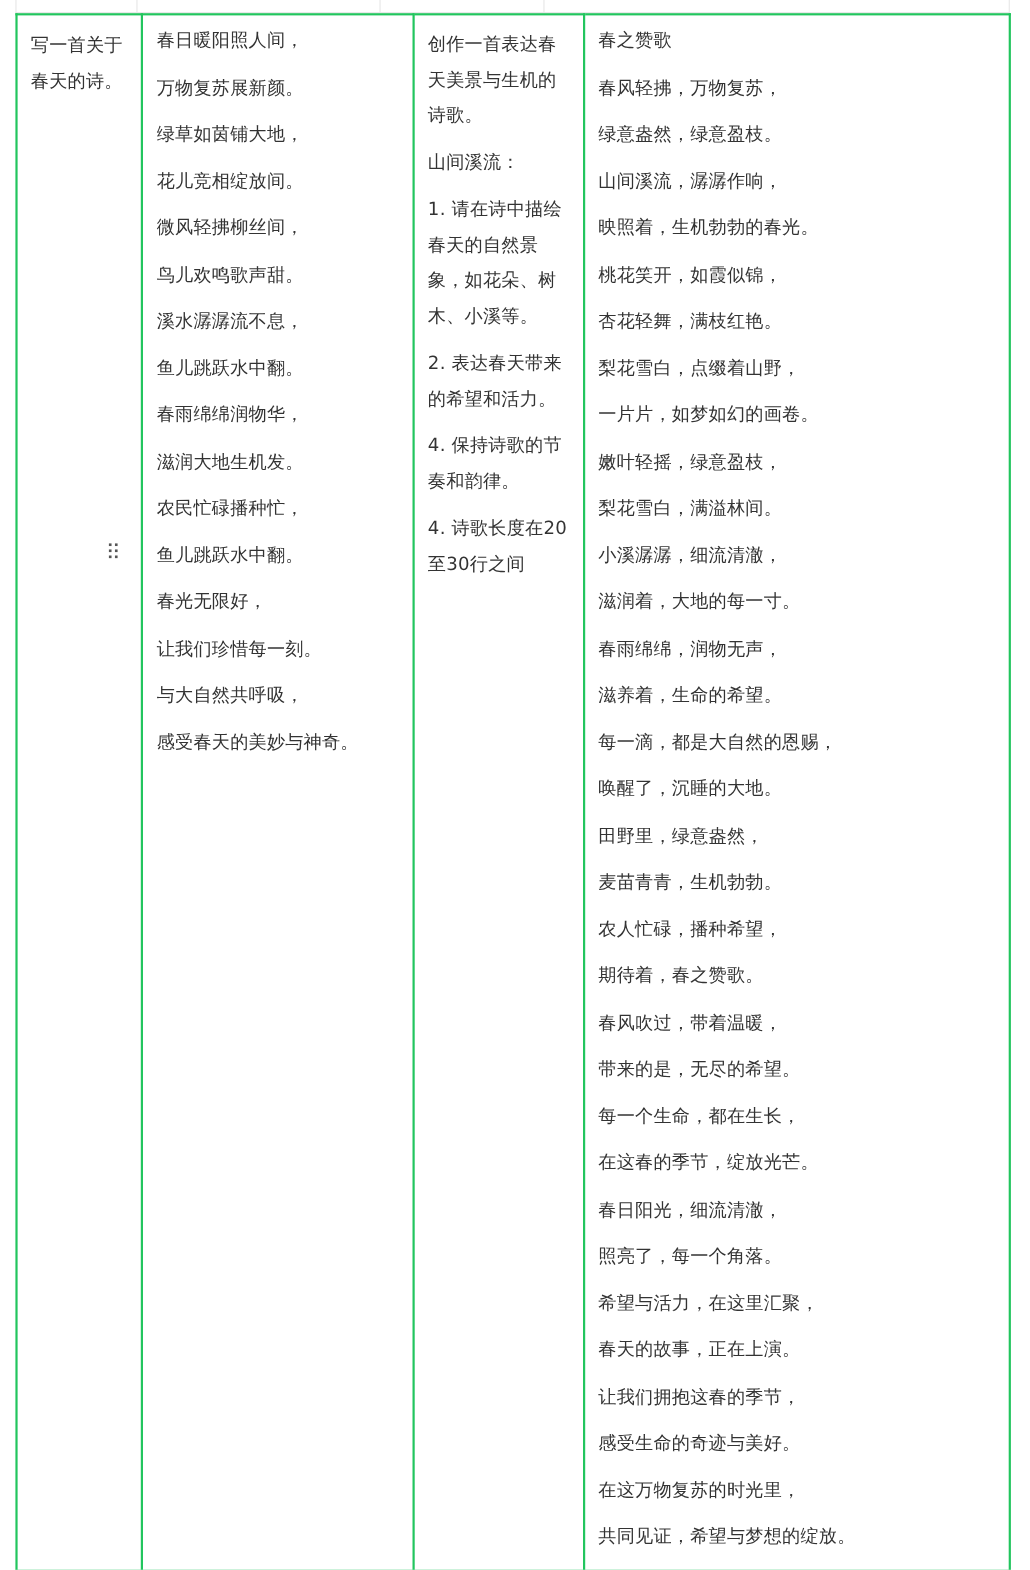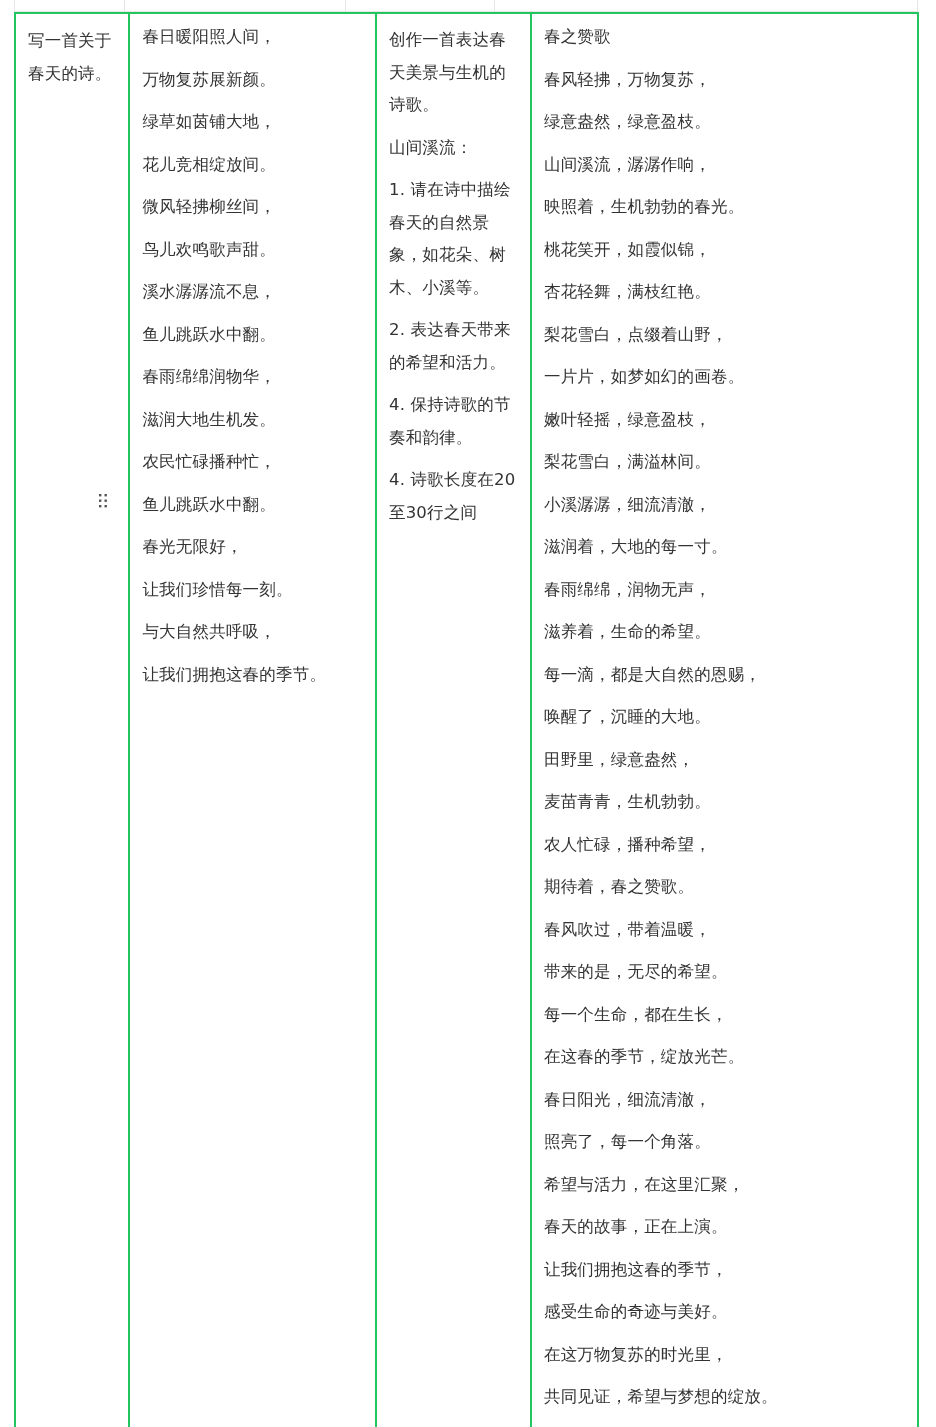--- a/index.html
+++ b/index.html
@@ -117,21 +117,21 @@
           <p class="line">鸟儿欢鸣歌声甜。</p>
           <p class="line">溪水潺潺流不息，</p>
           <p class="line">鱼儿跳跃水中翻。</p>
           <p class="line">春雨绵绵润物华，</p>
           <p class="line">滋润大地生机发。</p>
           <p class="line">农民忙碌播种忙，</p>
           <p class="line">鱼儿跳跃水中翻。</p>
           <p class="line">春光无限好，</p>
           <p class="line">让我们珍惜每一刻。</p>
           <p class="line">与大自然共呼吸，</p>
-          <p class="line">让我们拥抱这春的季节。</p>
+          <p class="line">感受春天的美妙与神奇。</p>
         </td>
         <td class="col3">
           <p class="para">创作一首表达春天美景与生机的诗歌。</p>
           <p class="para">山间溪流：</p>
           <p class="para">1. 请在诗中描绘春天的自然景象，如花朵、树木、小溪等。</p>
           <p class="para">2. 表达春天带来的希望和活力。</p>
           <p class="para">4. 保持诗歌的节奏和韵律。</p>
           <p class="para">4. 诗歌长度在20至30行之间</p>
         </td>
         <td class="col4">

